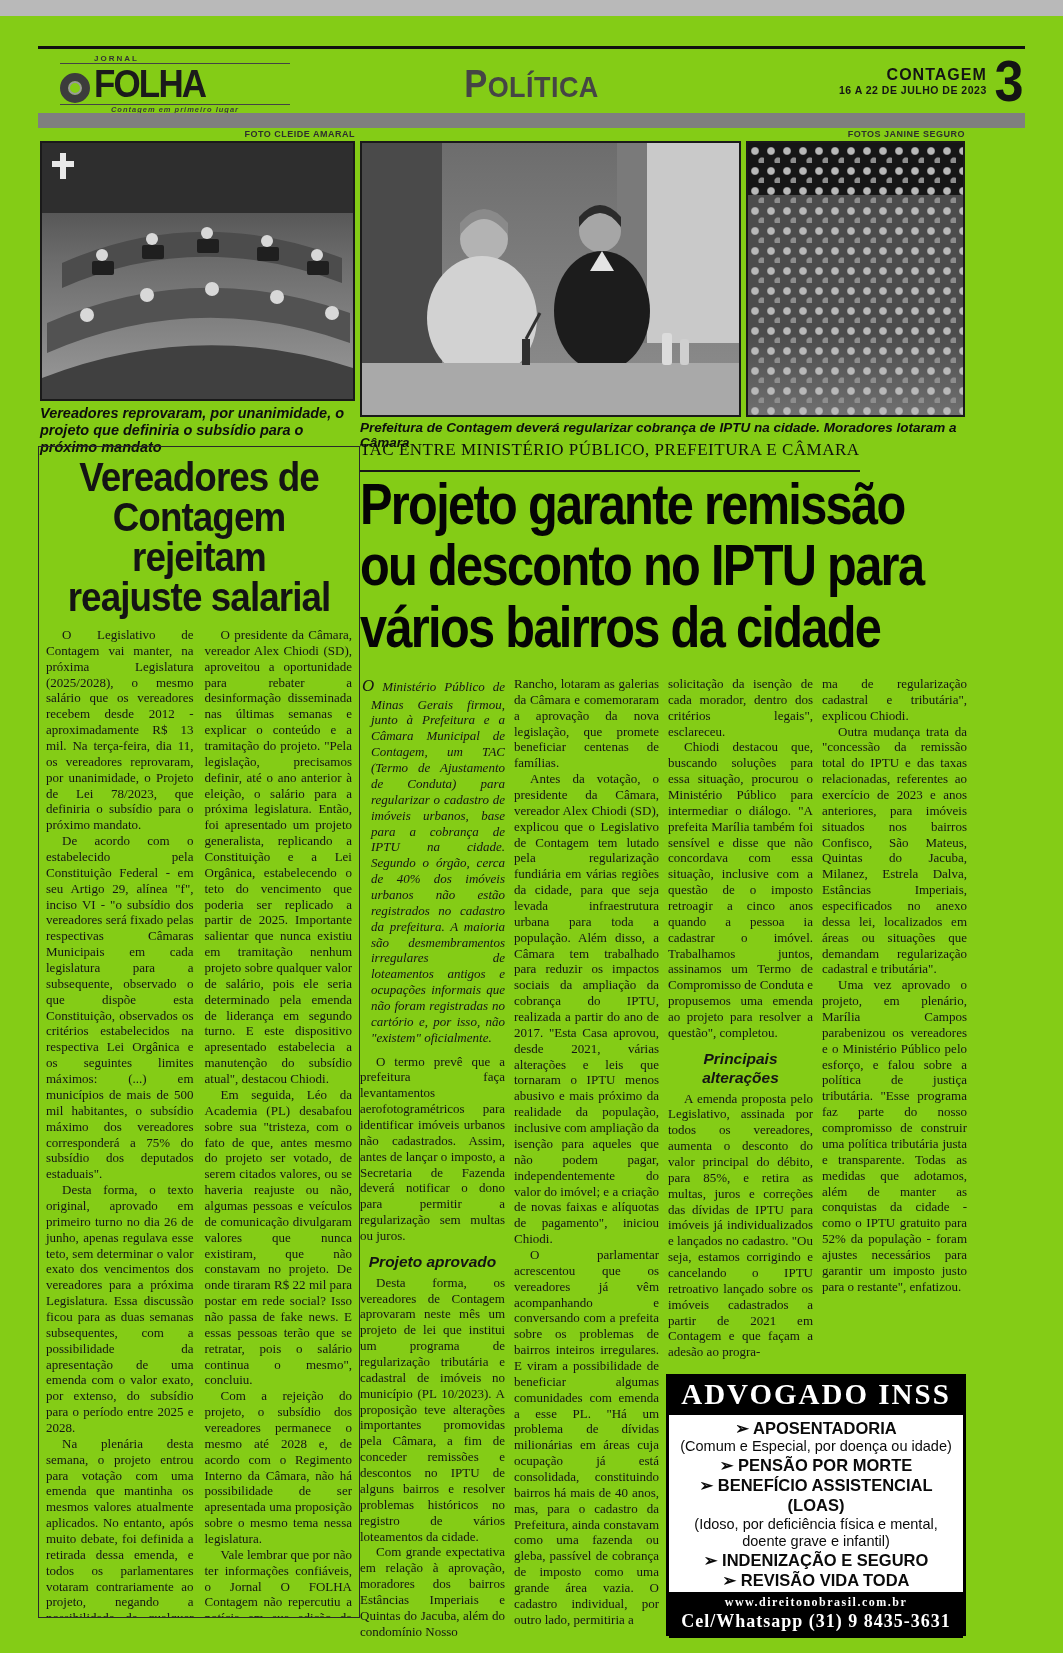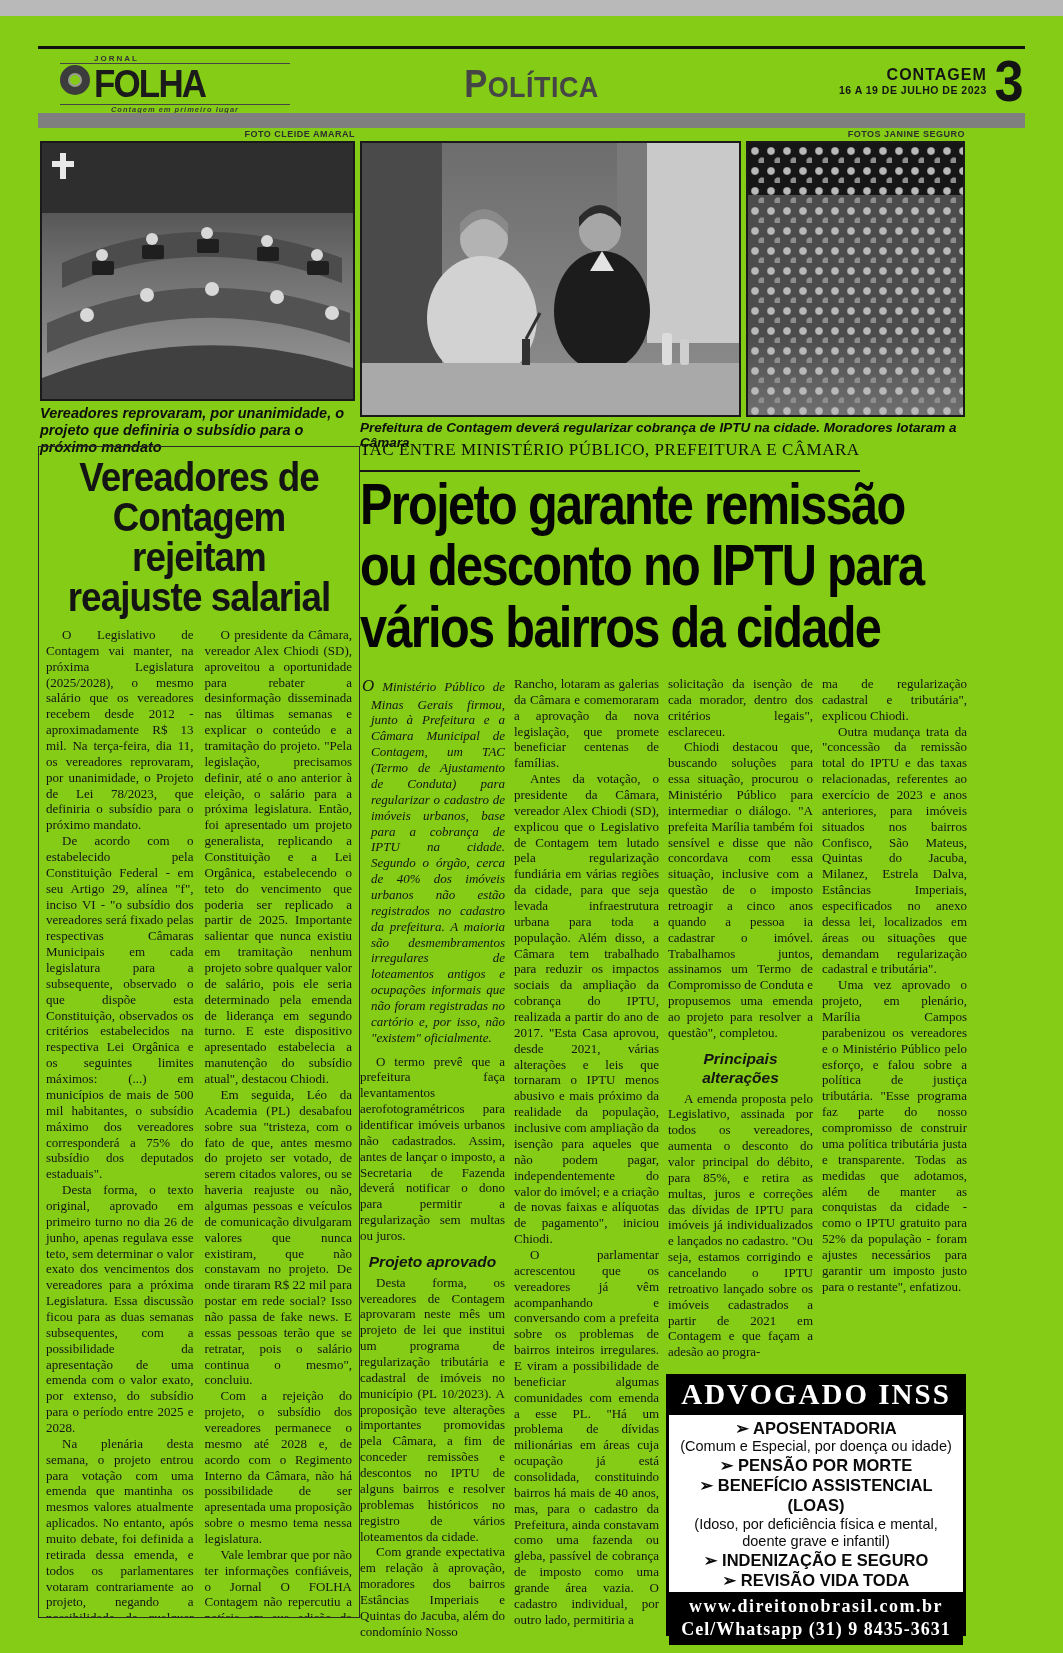--- a/index.html
+++ b/index.html
@@ -10,21 +10,21 @@
     font-family: "Liberation Serif", serif;
   }
   
   .top-rule { position:absolute; left:38px; top:30px; width:987px; height:3px; background:#101010; }
   .gray-bar { position:absolute; left:38px; top:97px; width:987px; height:15px; background:#7f7f7f; }
   .header { position:absolute; left:38px; top:34px; width:987px; height:62px; }
   .logo-wrap { position:absolute; left:22px; top:4px; width:230px; text-align:center;
     font-family:"Liberation Sans", sans-serif; }
   .logo-top { font-size:8px; font-weight:bold; letter-spacing:2px; color:#333;
     border-bottom:1px solid #444; display:block; text-align:left; padding-left:34px; }
-  .logo-row { display:flex; align-items:flex-start; justify-content:flex-start; gap:4px; margin-top:1px; }
+  .logo-row { display:flex; align-items:flex-end; justify-content:flex-start; gap:4px; margin-top:1px; }
   .logo-ring { width:30px; height:30px; border-radius:50%; border:8px solid #3c3c3c;
     background:transparent; box-shadow: inset 0 0 0 2px #9a9a9a; }
   .logo-text { font-size:38px; font-weight:bold; letter-spacing:-2px; color:#1b1b1b;
     transform: scaleX(0.92); transform-origin:left; line-height:1; }
   .logo-tagline { font-size:7.5px; font-weight:bold; color:#3a3a3a;
     border-top:1px solid #444; display:block; margin-top:1px; letter-spacing:1px;font-style:italic; }
   .section-title { position:absolute; left:0; right:0; top:12px; text-align:center;
     font-family:"Liberation Sans", sans-serif; font-weight:bold; font-size:30px;
     color:#454545; letter-spacing:0.5px; transform:scaleX(0.9); }
   .section-title::first-letter { font-size:1.28em; }
@@ -89,21 +89,21 @@
     border:3px solid #000; background:#ffffff; display:flex; flex-direction:column; }
   .ad-title { background:#000; color:#fff; text-align:center; font-weight:bold;
     font-size:29px; letter-spacing:2px; padding:1px 0 4px; transform:none; }
   .ad-body { flex:1; text-align:center; font-family:"Liberation Sans", sans-serif;
     padding:3px 2px 2px; color:#0a0a0a; }
   .ad-body p { margin:0; }
   .ad-body p.blk-item { font-weight:bold; font-size:16.5px; line-height:1.22; }
   .ad-body p.blk-note { font-size:14.5px; line-height:1.18; }
   .ad-footer { background:#000; color:#fff; text-align:center; font-weight:bold;
     padding:3px 0 5px; }
-  .ad-site { font-size:18px; letter-spacing:1.5px; line-height:1.25; }
+  .ad-site { font-size:12px; letter-spacing:1.5px; line-height:1.25; }
   .ad-phone { font-size:18px; letter-spacing:1px; line-height:1.25; }
 </style>
 </head>
 <body>
 
 <div class="page">
 
   <div class="top-rule"></div>
   <div class="header">
     <div class="logo-wrap">
@@ -111,21 +111,21 @@
       <div class="logo-row">
         <div class="logo-ring"></div>
         <div class="logo-text">FOLHA</div>
       </div>
       <span class="logo-tagline">Contagem em primeiro lugar</span>
     </div>
     <div class="section-title">POLÍTICA</div>
     <div class="issue-info">
       <div class="issue-lines">
         <div class="issue-city">CONTAGEM</div>
-        <div class="issue-date">16  A  19 DE JULHO DE 2023</div>
+        <div class="issue-date">16  A  22 DE JULHO DE 2023</div>
       </div>
       <div class="issue-page">3</div>
     </div>
   </div>
   <div class="gray-bar"></div>
 
   <div class="credit credit-left">FOTO CLEIDE AMARAL</div>
   <div class="credit credit-right">FOTOS JANINE SEGURO</div>
 
   <div class="photo photo-left">

